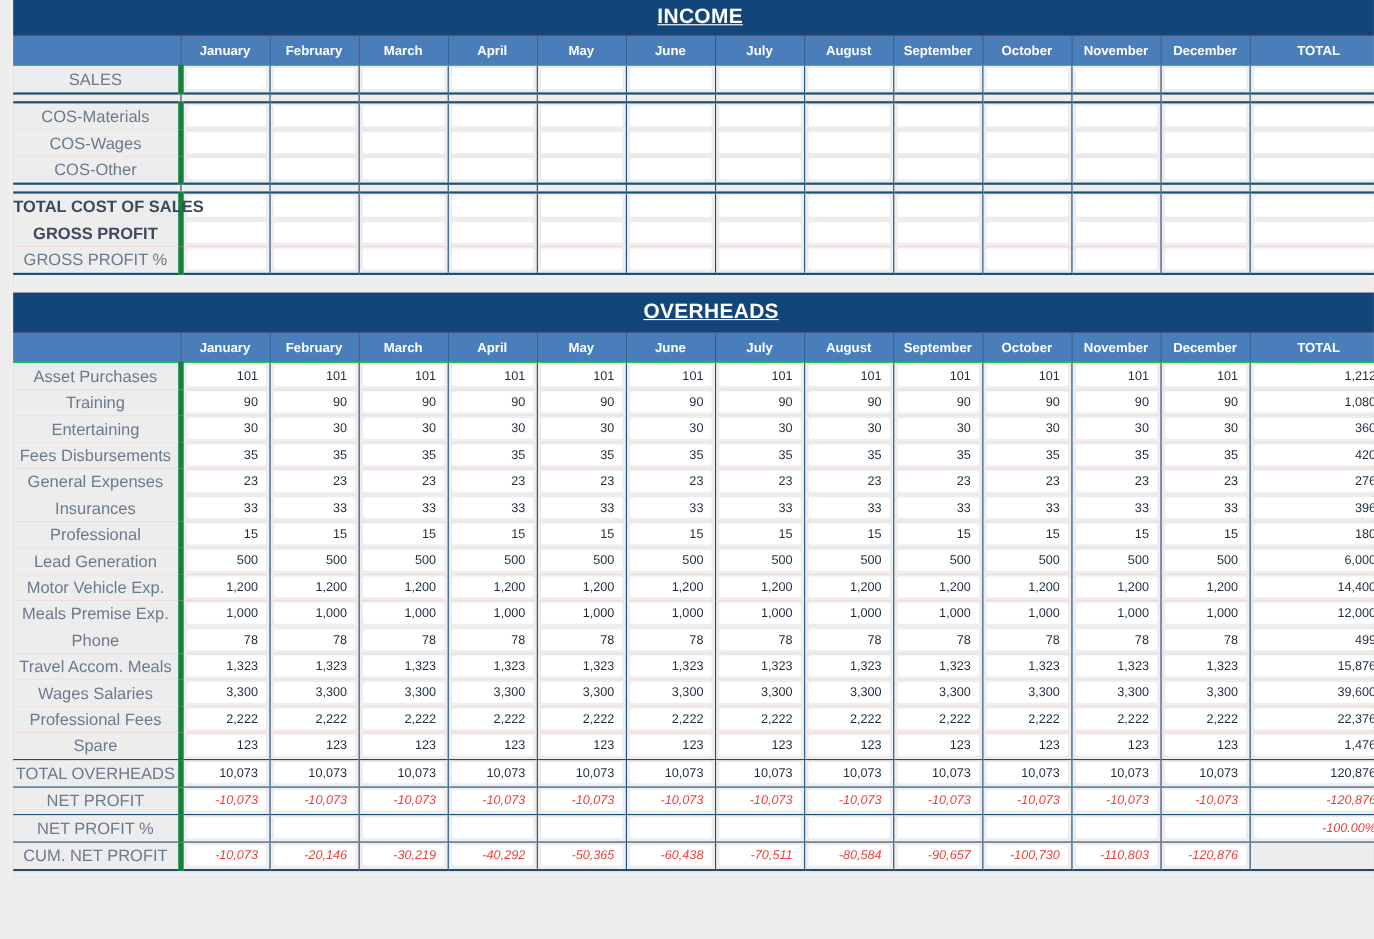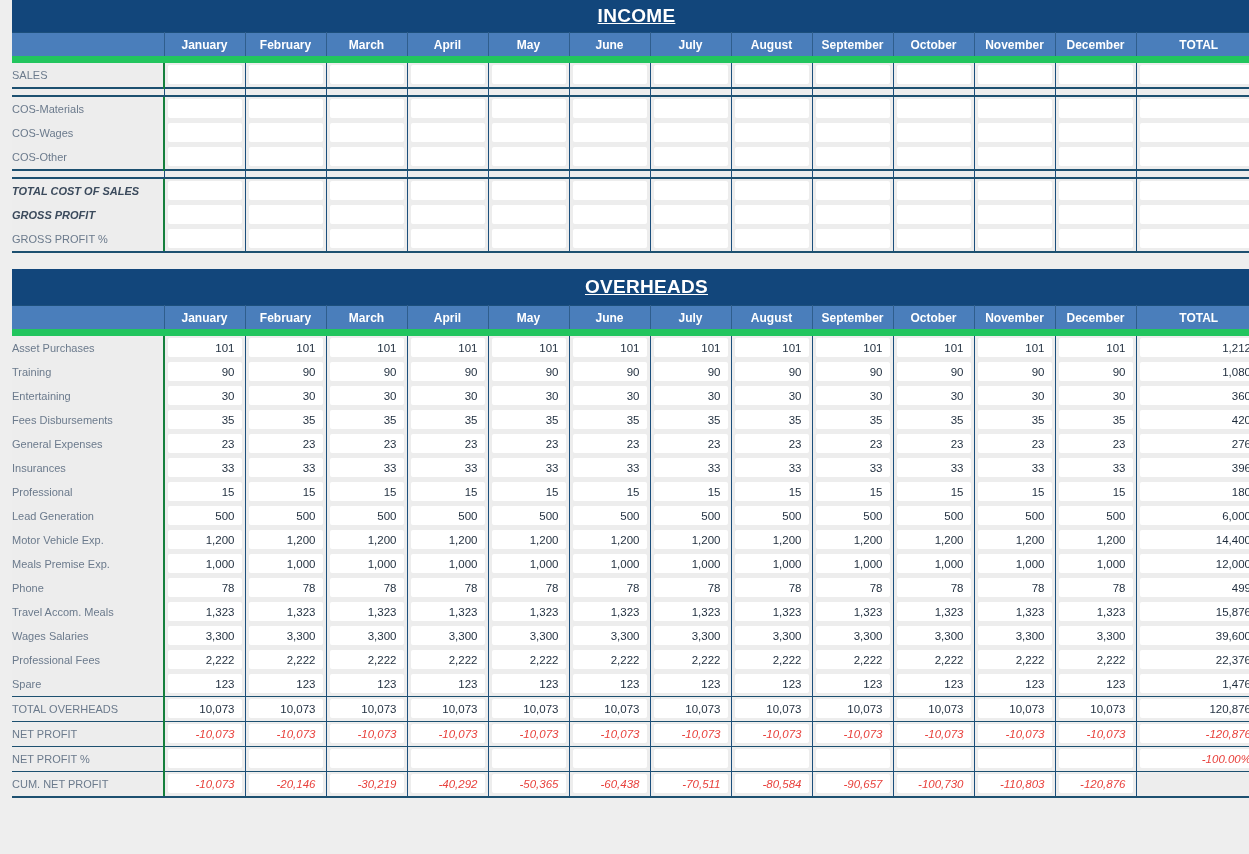--- a/index.html
+++ b/index.html
@@ -45,37 +45,37 @@
   
   tr.hdr th {
     background: #4a7ebb;
     color: #ffffff;
     font-size: 12px;
     font-weight: bold;
     height: 27px;
     text-align: center;
     border-right: 1px solid #2f5e8d;
     border-top: 1px solid #1c4f7c;
-    border-bottom: 7px solid #22c55e;
+    border-bottom: 1px solid #22c55e;
   }
   tr.hdr th.lbl { border-right: 1px solid #2f5e8d; }
   tr.hdr th:last-child { border-right: none; }
 
   
   td.lbl {
     background: #ededed;
     color: #6b7a8c;
-    font-size: 11px;
-    text-align: left;
+    font-size: 15px;
+    text-align: center;
     padding-right: 7px;
     height: 24px;
-    border-right: 2px solid #15803d;
+    border-right: 5px solid #15803d;
     white-space: nowrap;
   }
-  td.lbl.strong { color: #3b4a5c; font-weight: bold; font-style: italic; }
+  td.lbl.strong { color: #3b4a5c; font-weight: bold; }
 
   
   td.val {
     background: #ededed;
     height: 24px;
     border-right: 1px solid #1c4f7c;
     padding: 0;
   }
   td.val:last-child { border-right: none; }
   .cellbox {

